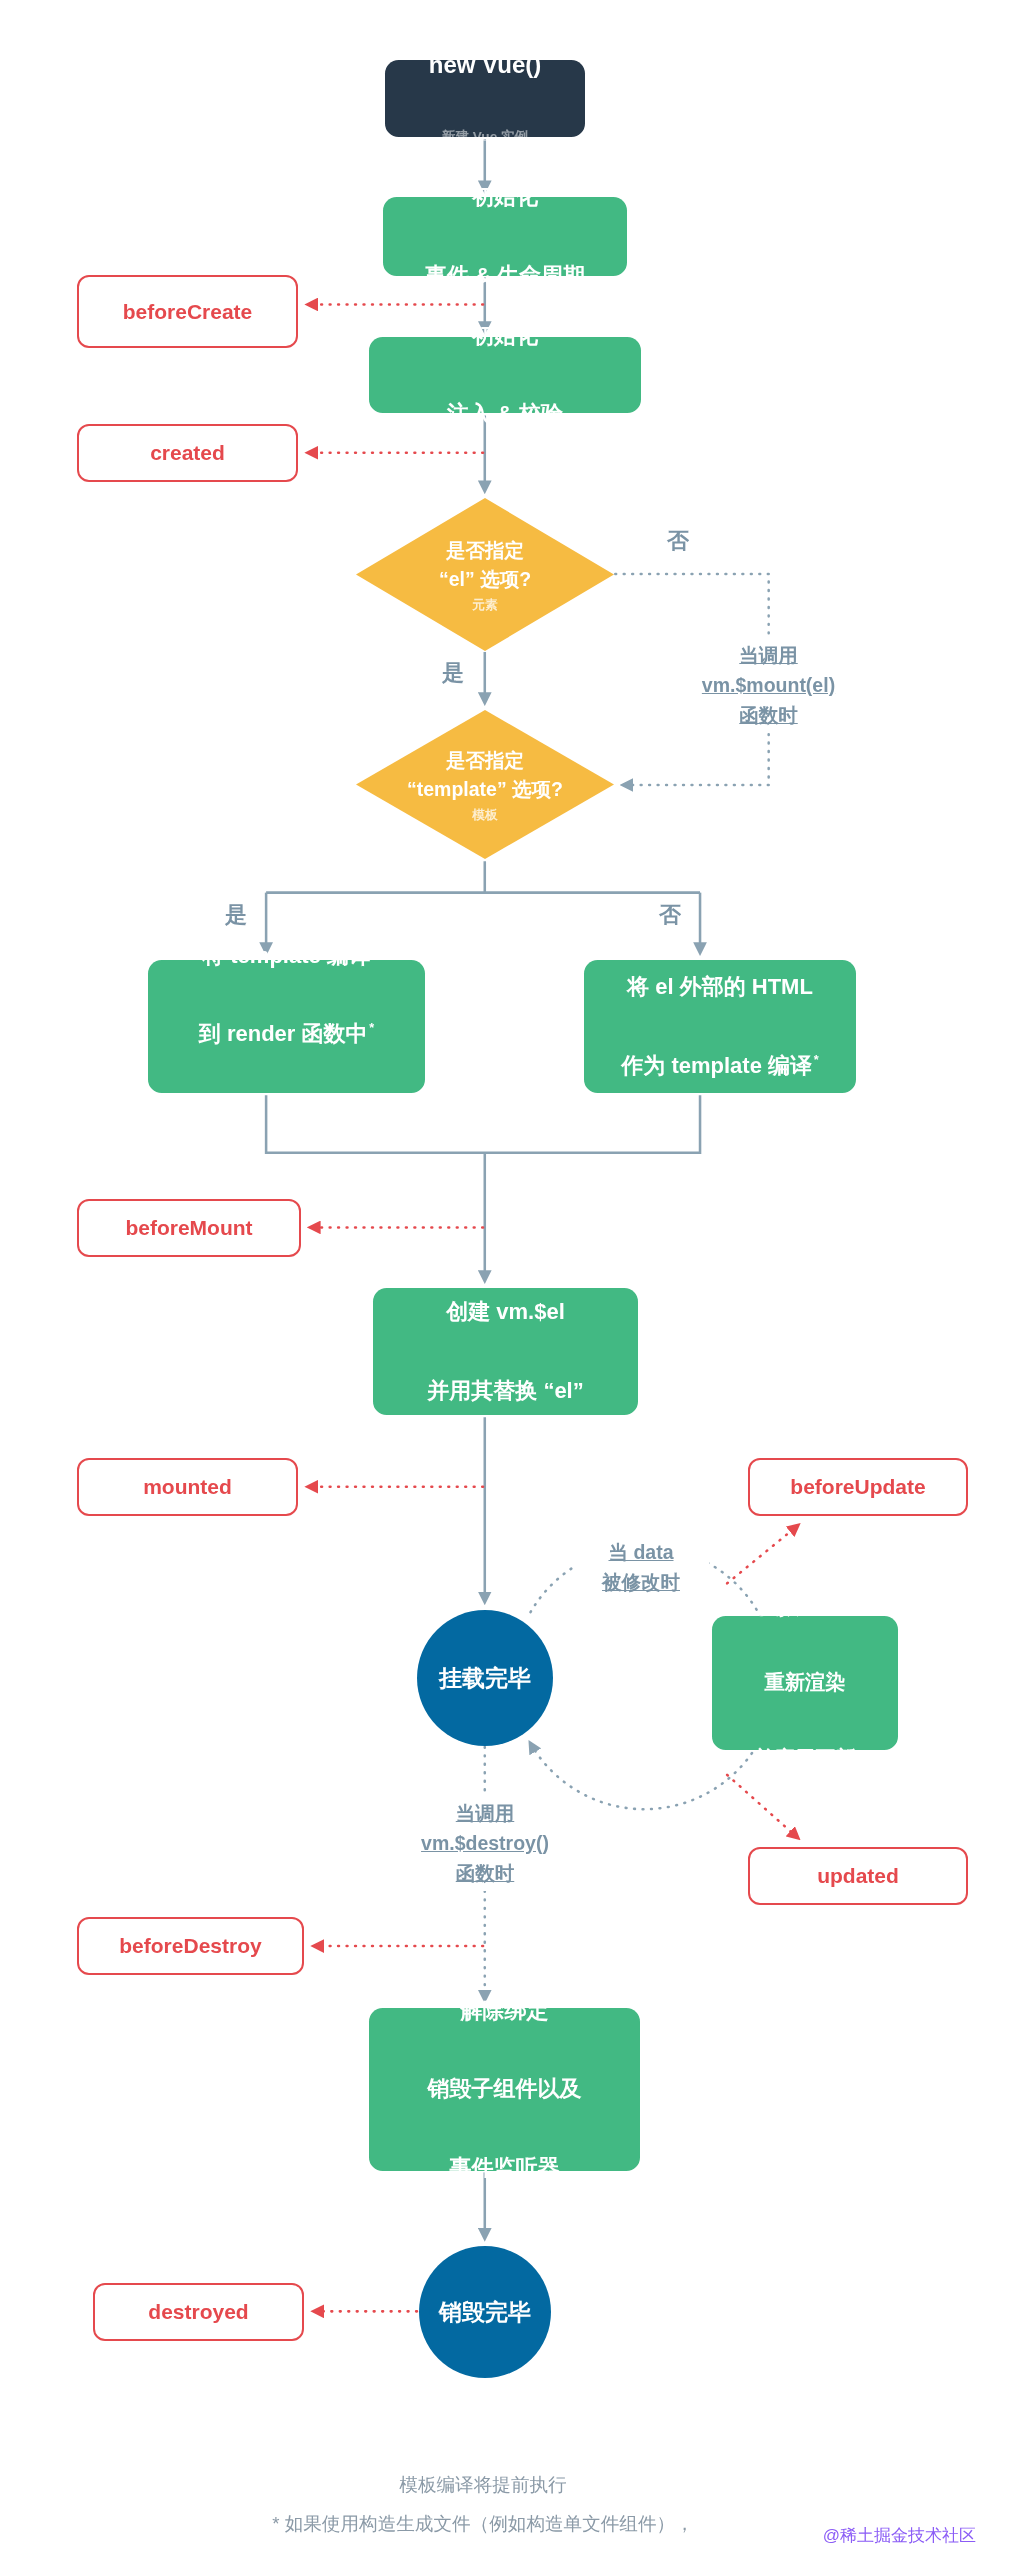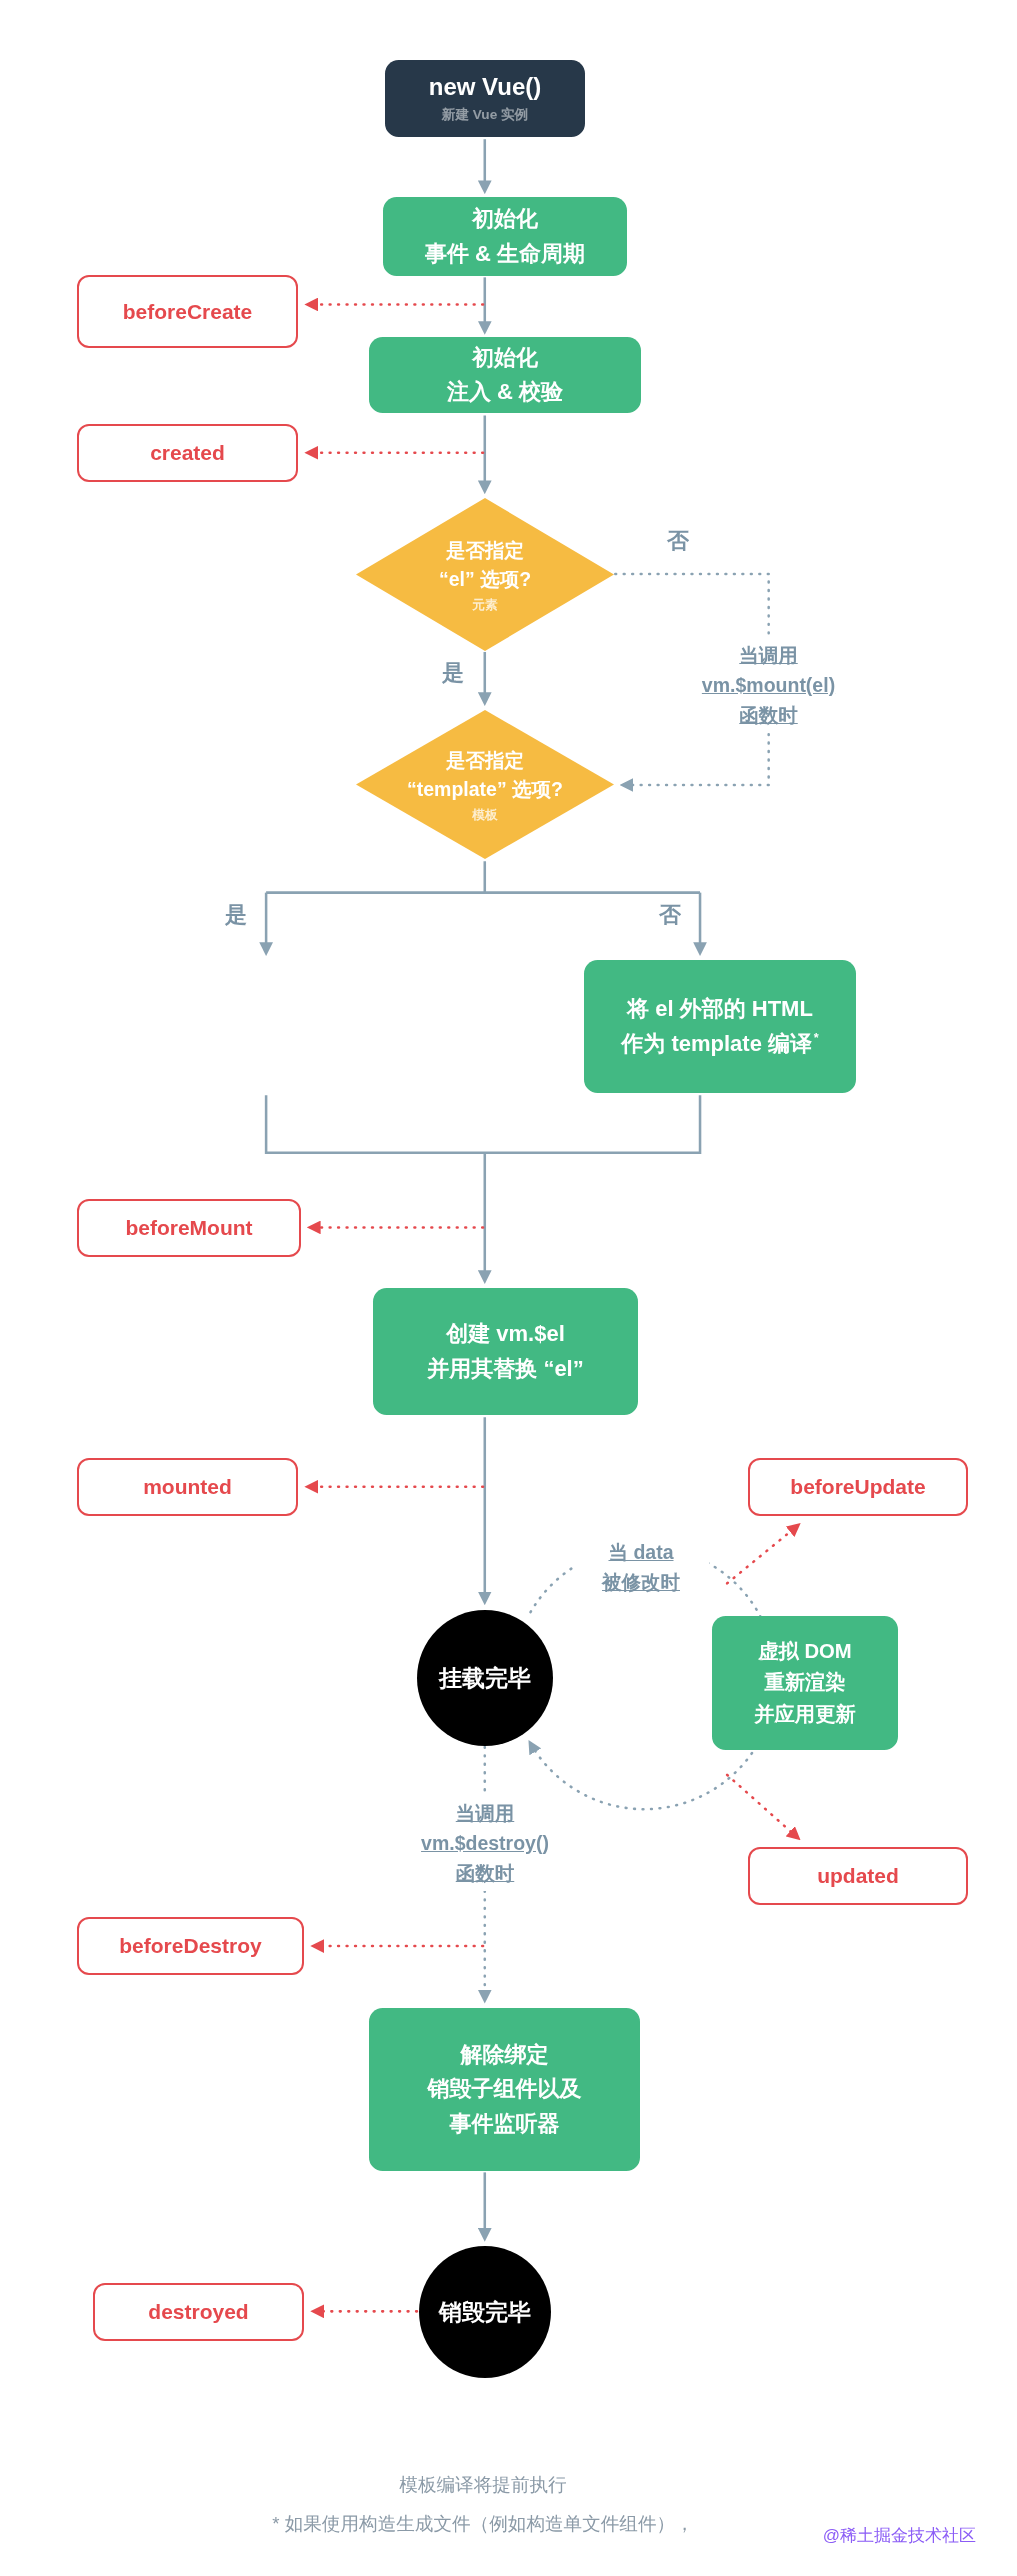--- a/index.html
+++ b/index.html
@@ -2,35 +2,35 @@
 <html style="font-size:13.6px"><head>
 <meta charset="utf-8">
 <style>
   * { margin:0; padding:0; box-sizing:border-box; }
   html,body { background:#ffffff; }
   body { font-family:"Liberation Sans","DejaVu Sans",sans-serif; }
   .canvas { position:relative; width:1017px; height:2576px; background:#ffffff; overflow:hidden; }
   .connectors { position:absolute; left:0; top:0; width:1017px; height:2576px; }
 
   .node { position:absolute; display:flex; flex-direction:column; align-items:center; justify-content:center;
-          text-align:center; border-radius:13.6px; color:#fff; font-weight:bold; z-index:2; }
+          text-align:center; border-radius:13.6px; color:#fff; font-weight:bold; z-index:2;gap:44px; }
   .green { background:#42b983;margin-left:20px; }
   .dark  { background:#273849; }
   .node .line { font-size:22px; line-height:1.55; white-space:nowrap; }
   .dark .title { font-size:24px; }
   .dark .subtitle { font-size:13.6px; color:rgba(255,255,255,0.5); margin-top:4.2px; font-weight:600; }
   .small-sub { font-size:12.7px; color:rgba(255,255,255,0.75); margin-top:2.5px; font-weight:600; }
   .ast { font-size:12.7px; vertical-align:super; margin-left:1.7px; }
 
   .diamond { position:absolute; background:#f6bb42; clip-path:polygon(50% 0,100% 50%,50% 100%,0 50%);
              display:flex; flex-direction:column; align-items:center; justify-content:center;
              text-align:center; color:#fff; font-weight:bold; z-index:2; }
   .diamond .line { font-size:19.5px; line-height:1.5; white-space:nowrap; }
 
-  .circle { position:absolute; border-radius:50%; background:#000000; display:flex; align-items:center;
+  .circle { position:absolute; border-radius:50%; background:#0369a1; display:flex; align-items:center;
             justify-content:center; color:#fff; font-weight:bold; font-size:23px; z-index:2; }
 
   .hook { position:absolute; border:2.5px solid #e5494d; border-radius:12px; background:#fff; color:#e5494d;
           display:flex; align-items:center; justify-content:center; font-weight:bold; font-size:21px; z-index:2; }
 
   .elabel { position:absolute; color:#7a93a5; font-weight:bold; font-size:22px; z-index:2; }
   .note { position:absolute; background:#fff; color:#7a93a5; font-weight:bold; font-size:19.5px;
           line-height:1.55; text-align:center; padding:2.5px 5.1px; z-index:2;text-decoration:underline; }
 
   .footnote { position:absolute; left:0; width:966px; text-align:center; color:#8b9aa7;
@@ -121,20 +121,25 @@
 
   <div class="diamond" style="left:356px;top:710px;width:258px;height:149px">
     <div class="line">是否指定</div>
     <div class="line">“template” 选项?</div>
     <div class="small-sub">模板</div>
   </div>
 
   <div class="elabel" style="left:225px;top:900px">是</div>
   <div class="elabel" style="left:659px;top:900px">否</div>
 
+  <div class="node green" style="left:128px;top:960px;width:277px;height:133px">
+    <div class="line">将 template 编译</div>
+    <div class="line"><span>到 render 函数中</span><sup class="ast">*</sup></div>
+    <div class="small-sub">渲染</div>
+  </div>
 
   <div class="node green" style="left:564px;top:960px;width:272px;height:133px">
     <div class="line">将 el 外部的 HTML</div>
     <div class="line"><span>作为 template 编译</span><sup class="ast">*</sup></div>
   </div>
 
   <div class="hook" style="left:77px;top:1199px;width:224px;height:58px">beforeMount</div>
 
   <div class="node green" style="left:353px;top:1288px;width:265px;height:127px">
     <div class="line">创建  vm.$el</div>

